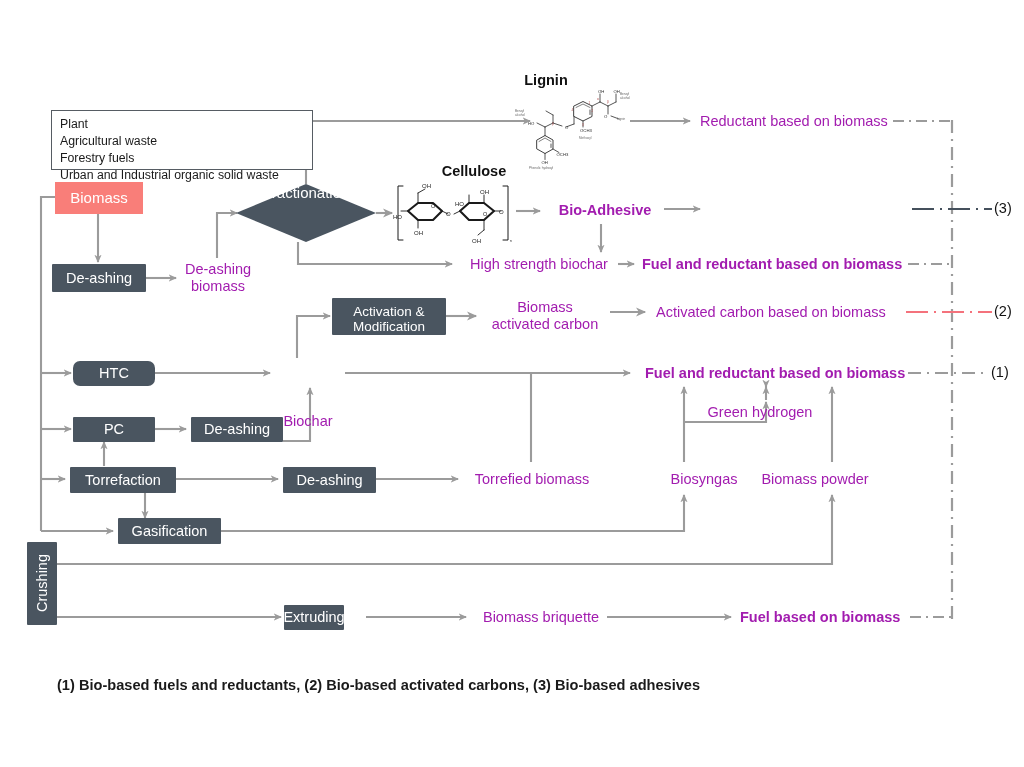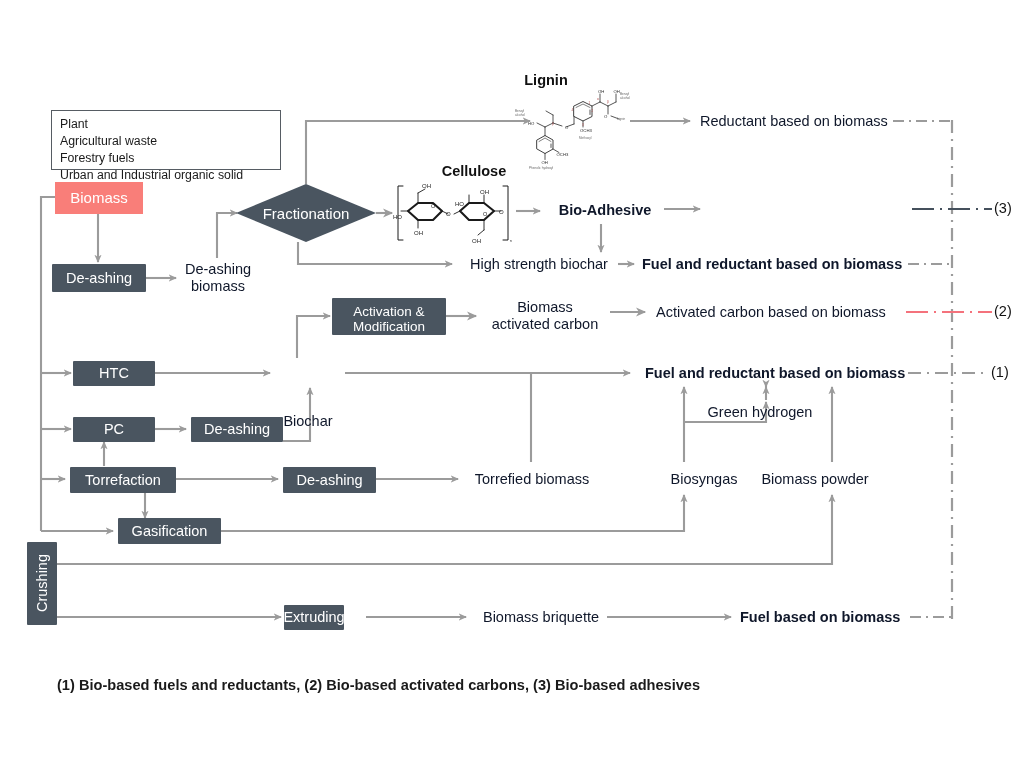--- a/index.html
+++ b/index.html
@@ -6,28 +6,28 @@
   body{width:1024px;height:767px;font-family:"Liberation Sans",sans-serif;color:#1a1a1a;overflow:hidden;}
   #stage{position:relative;width:1024px;height:767px;}
   svg#wires{position:absolute;left:0;top:0;width:1024px;height:767px;pointer-events:none;}
 
   .node{position:absolute;box-sizing:border-box;display:flex;align-items:center;justify-content:center;text-align:center;line-height:1.15;}
 
   .box-dark{background:#4a5560;color:#ffffff;font-size:14.5px;font-weight:400;border-radius:1px;}
   .box-pink{background:#f97e79;color:#ffffff;font-size:15px;}
   .legend-box{background:#ffffff;border:1px solid #565c63;color:#1a1a1a;font-size:12.3px;
               display:block;text-align:left;padding:5px 8px 6px 8px;line-height:1.38;}
-  .plain{color:#0f172a;font-size:14.5px;background:transparent;align-items:center;}
+  .plain{color:#a21caf;font-size:14.5px;background:transparent;align-items:center;}
   .plain-bold{font-weight:700;}
   .title-lbl{font-size:14.5px;font-weight:700;color:#111;}
   .caption{position:absolute;font-size:14.6px;font-weight:600;color:#1a1a1a;}
   .vert{writing-mode:vertical-rl;transform:rotate(180deg);}
   .idx{position:absolute;font-size:14.5px;color:#111;}
 
-  .diamond{position:absolute;display:flex;align-items:center;justify-content:center;}
+  .diamond{position:absolute;display:flex;justify-content:center;}
   .diamond .dshape{position:absolute;left:0;top:0;width:100%;height:100%;
       background:#4a5560;clip-path:polygon(50% 0%,100% 50%,50% 100%,0% 50%);}
   .diamond .dtxt{position:relative;color:#fff;font-size:15px;z-index:2;}
 
   .chem{position:absolute;}
   .chem svg{display:block;}
 </style>
 </head>
 <body>
 
@@ -128,21 +128,21 @@
       <path d="M908,264 L952,264" stroke="#9b9b9b" stroke-dasharray="11 5 2 5"></path>
 
       <path d="M906,312 L992,312" stroke="#f4727c" stroke-dasharray="22 6 2 6"></path>
 
       <path d="M908,373 L985,373" stroke="#9b9b9b" stroke-dasharray="13 6 2 6"></path>
 
       <path d="M910,617 L952,617" stroke="#9b9b9b" stroke-dasharray="11 5 2 5"></path>
     </g>
   </svg>
 
-  <div class="node legend-box" style="left:51px;top:110px;width:230px;height:60px;">
+  <div class="node legend-box" style="left:51px;top:110px;width:262px;height:60px;">
     <div>Plant</div>
     <div>Agricultural waste</div>
     <div>Forestry fuels</div>
     <div>Urban and Industrial organic solid waste</div>
   </div>
 
   <div class="node box-pink" style="left:55px;top:182px;width:88px;height:32px;">
     <span>Biomass</span>
   </div>
 
@@ -153,21 +153,21 @@
   <div class="diamond" style="left:236px;top:184px;width:140px;height:58px;">
     <div class="dshape"></div>
     <div class="dtxt">Fractionation</div>
   </div>
 
   <div class="node box-dark" style="left:332px;top:298px;width:114px;height:37px;white-space:pre-line;font-size:13.5px;align-items:flex-end;">
     <span>Activation &amp;
 Modification</span>
   </div>
 
-  <div class="node box-dark" style="left:73px;top:361px;width:82px;height:25px;">
+  <div class="node box-dark" style="left:73px;top:361px;width:82px;height:25px;border-radius:7px;">
     <span>HTC</span>
   </div>
 
   <div class="node box-dark" style="left:73px;top:417px;width:82px;height:25px;">
     <span>PC</span>
   </div>
 
   <div class="node box-dark" style="left:191px;top:417px;width:92px;height:25px;">
     <span>De-ashing</span>
   </div>

